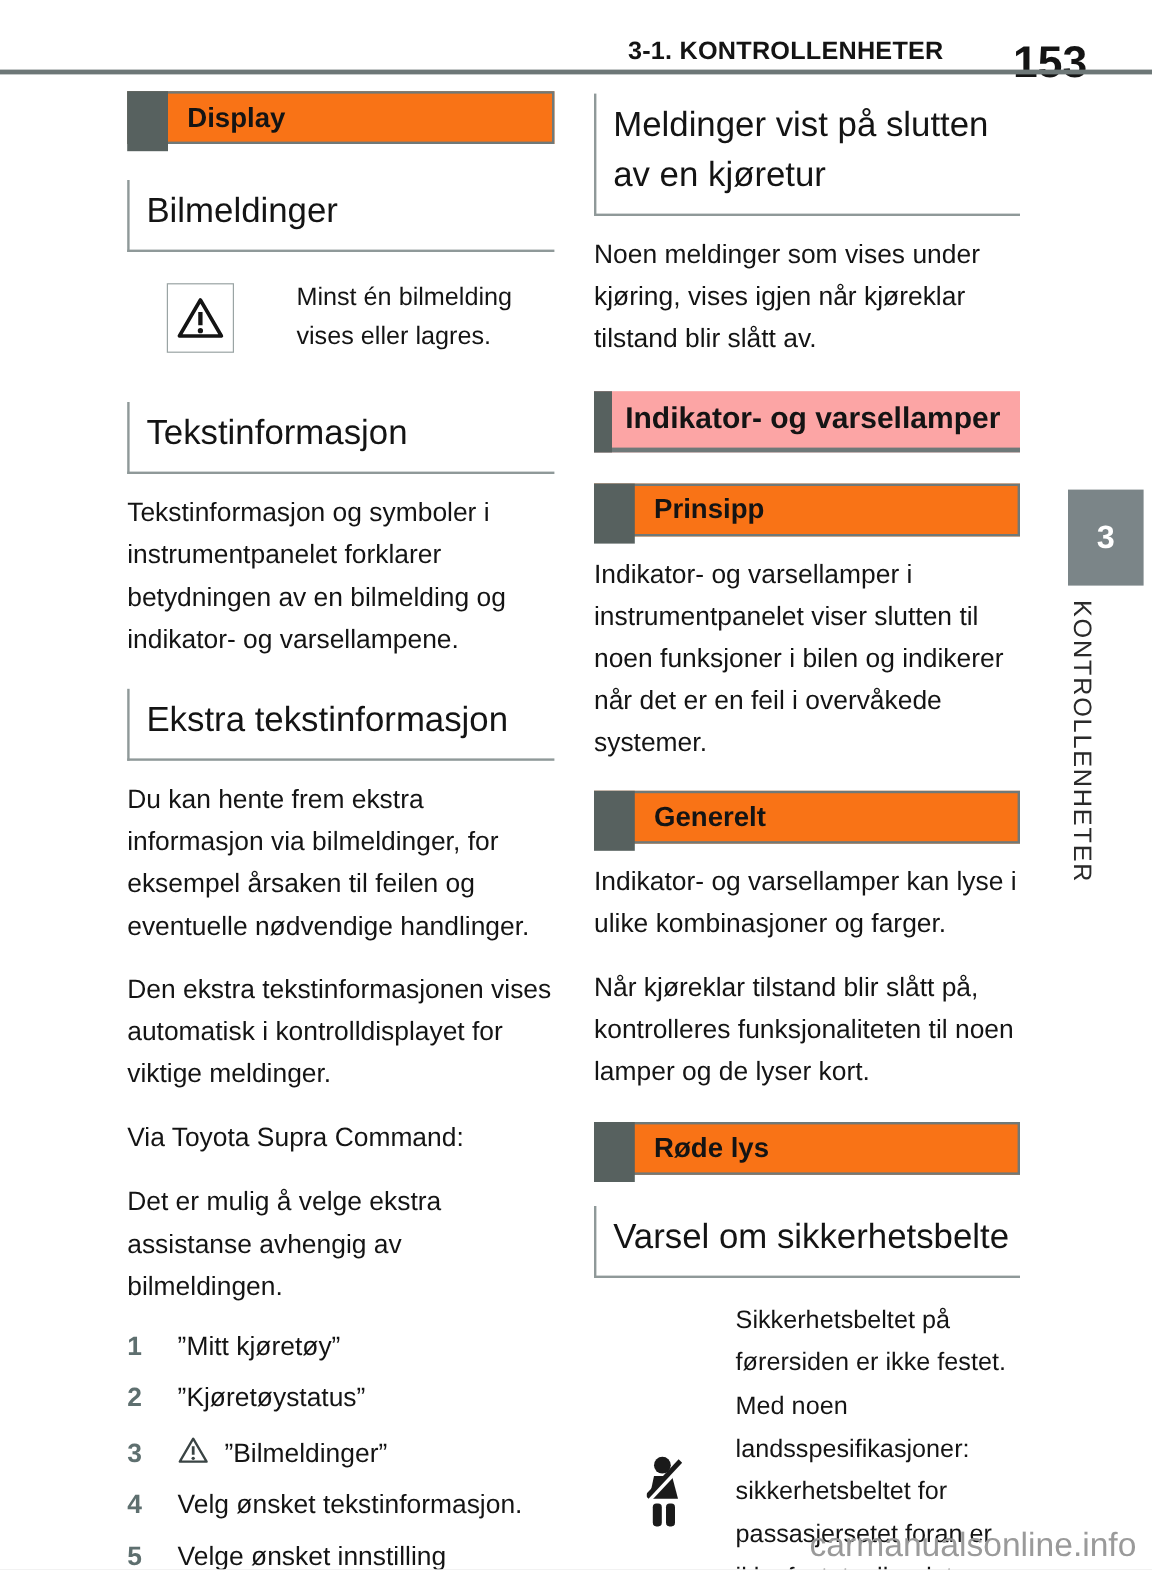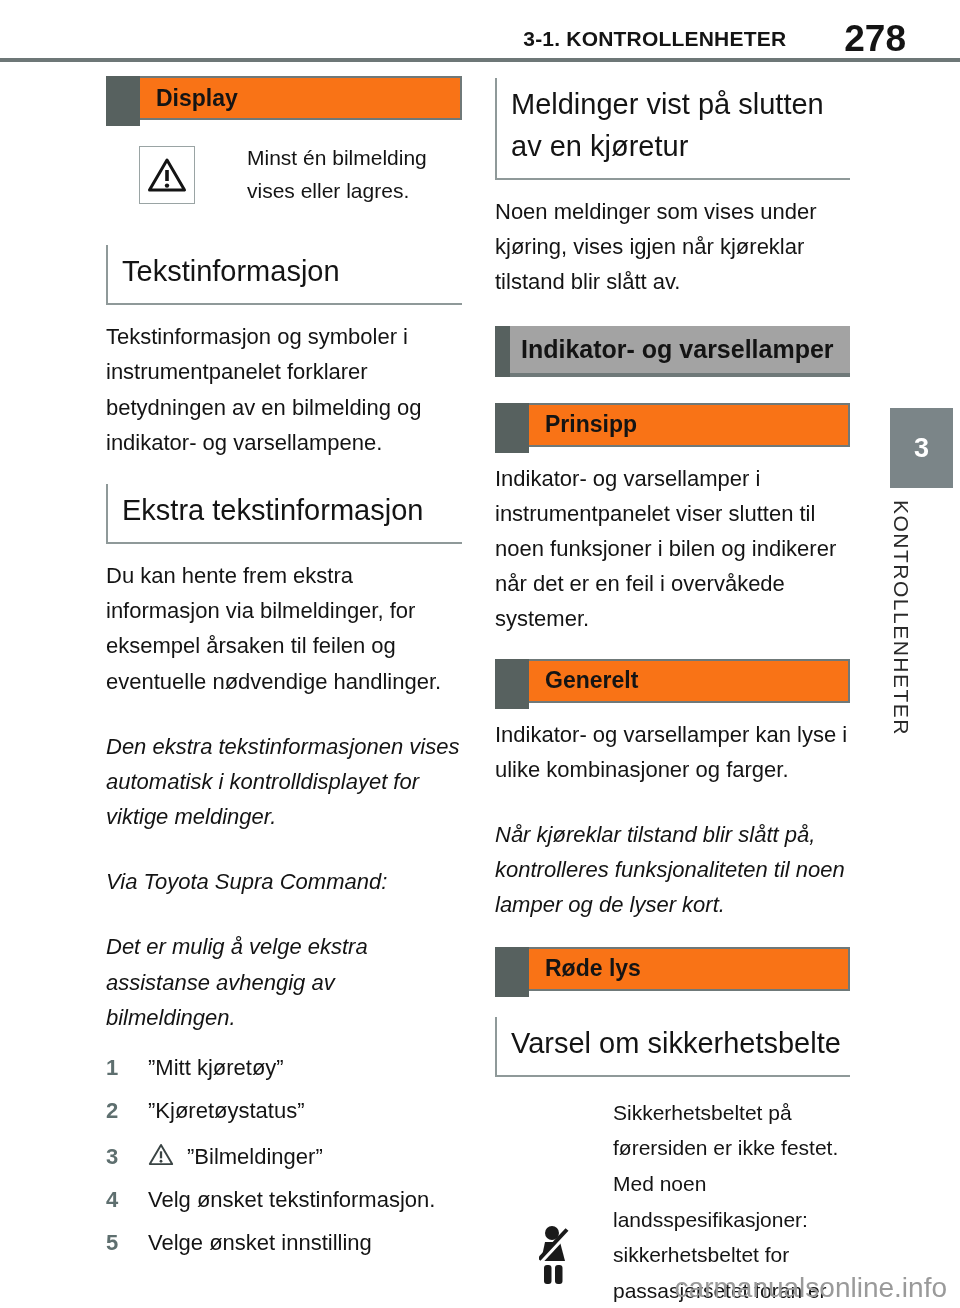--- a/index.html
+++ b/index.html
@@ -11,24 +11,24 @@
     background: #ffffff;
     font-family: "Liberation Sans", sans-serif;
     color: #141414;
     overflow: hidden;
     margin: 0 auto;
   }
 
   
   .page-header {
     position: absolute;
-    top: 18px;
+    top: 31px;
     right: 54px;
     display: flex;
-    align-items: center;
+    align-items: flex-start;
     gap: 58px;
   }
   .header-section-title { font-size: 21px; font-weight: bold; letter-spacing: 0.2px; }
   .header-page-number { font-size: 37px; font-weight: bold; }
   .header-rule {
     position: absolute;
     top: 58px; left: 0;
     width: 100%; height: 4px;
     background: #6d7777;
   }
@@ -61,21 +61,21 @@
     position: absolute;
     left: -2px; top: -2px;
     width: 34px;
     height: calc(100% + 10px);
     background: #57615f;
   }
 
   
   .section-heading {
     position: relative;
-    background: #a3a3a3;
+    background: #fca5a5;
     border-bottom: 4px solid #6f7979;
     padding: 9px 0 9px 26px;
     font-size: 25px;
     font-weight: bold;
   }
   .section-heading::before {
     content: "";
     position: absolute;
     left: 0; top: 0;
     width: 15px;
@@ -86,21 +86,21 @@
   
   .sub-heading {
     border-left: 2px solid #8f9999;
     border-bottom: 2px solid #8f9999;
     padding: 5px 0 11px 14px;
     font-size: 29px;
     line-height: 1.45;
   }
 
   .body-para { font-size: 22px; line-height: 1.6; margin: 14px 0 16px; }
-  .body-para + .body-para { margin-top: 30px; font-style: italic; }
+  .body-para + .body-para { margin-top: 18px; }
 
   
   .warning-row {
     display: flex;
     align-items: center;
     gap: 52px;
     margin: 22px 0 0 33px;
   }
   .warning-box {
     width: 56px; height: 58px;
@@ -150,32 +150,35 @@
 
   svg { display: block; }
 </style>
 </head>
 <body>
 
 <div class="page">
 
   <div class="page-header">
     <span class="header-section-title">3-1. KONTROLLENHETER</span>
-    <span class="header-page-number">278</span>
+    <span class="header-page-number">153</span>
   </div>
   <div class="header-rule"></div>
 
   <div class="content">
 
     <div class="col left">
 
       <div class="box-heading" style="margin-top:2px">
         <span>Display</span>
       </div>
 
+      <div class="sub-heading" style="margin-top:30px">
+        <span>Bilmeldinger</span>
+      </div>
 
       <div class="warning-row">
         <span class="warning-box">
           <svg viewBox="0 0 40 36" width="40" height="36" aria-hidden="true">
             <path d="M20 3 L37.5 33 L2.5 33 Z" fill="none" stroke="#141414" stroke-width="3" stroke-linejoin="round"></path>
             <line x1="20" y1="13" x2="20" y2="24" stroke="#141414" stroke-width="3.6"></line>
             <circle cx="20" cy="28.6" r="2.2" fill="#141414"></circle>
           </svg>
         </span>
         <span class="warning-note-text">Minst én bilmelding vises eller lagres.</span>

